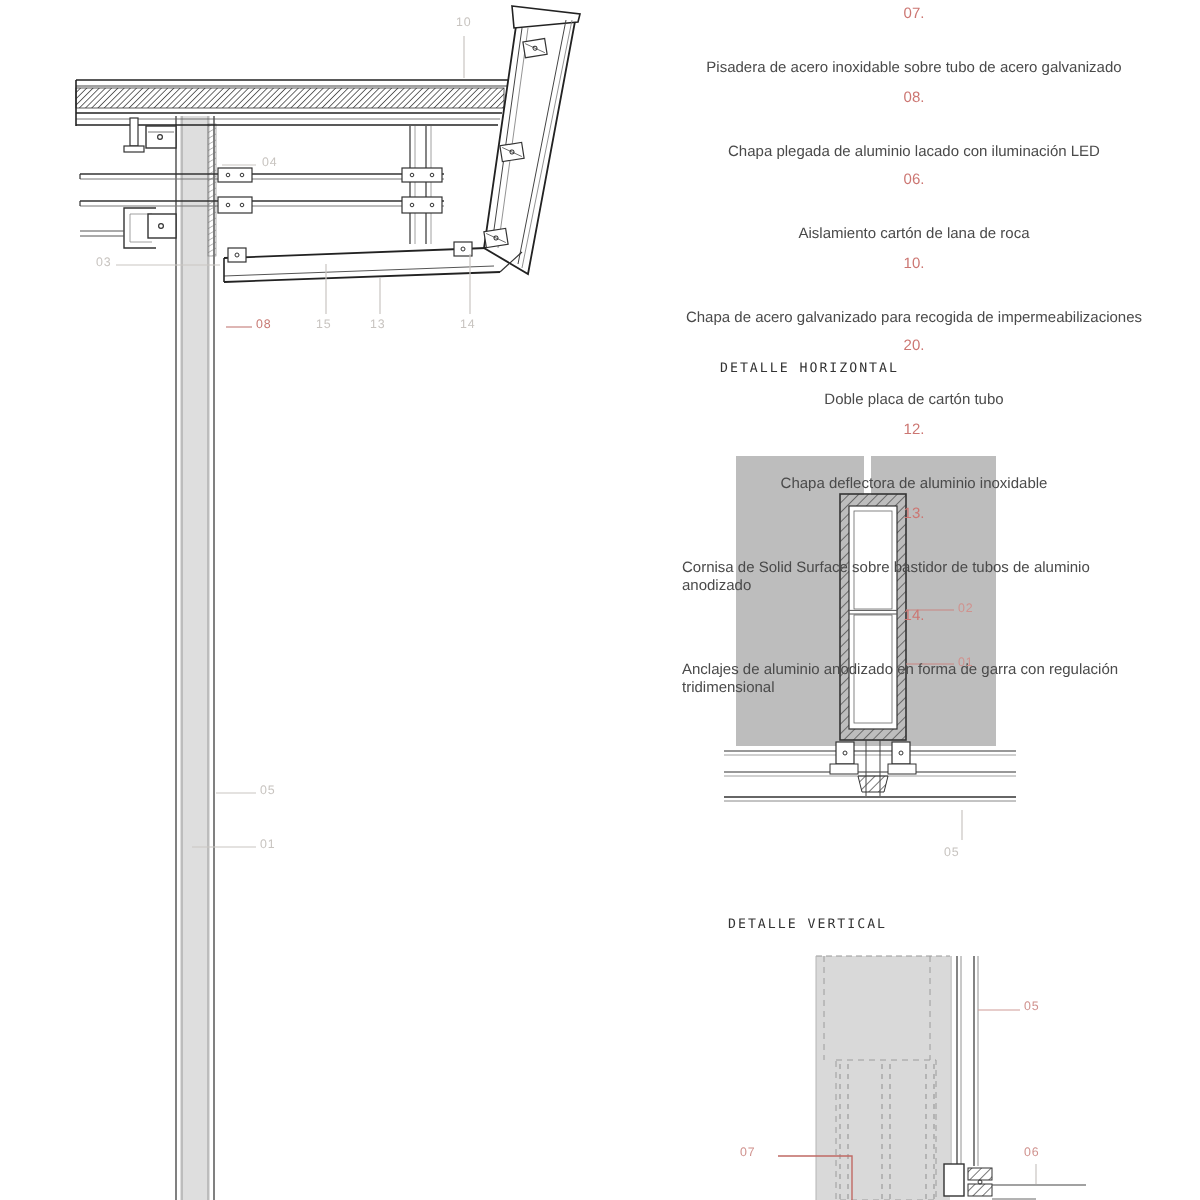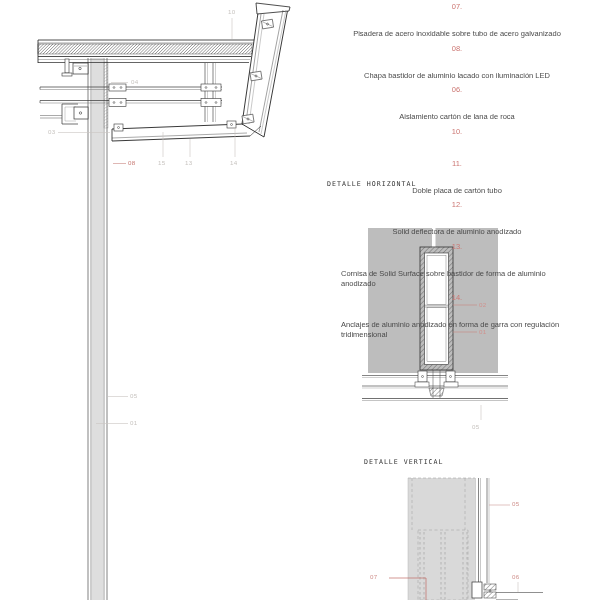--- a/index.html
+++ b/index.html
@@ -236,48 +236,49 @@
   </g>
 </svg>
 
 <ul class="legend">
   <li>
     <span class="num">07.</span>
     <span class="txt">Pisadera de acero inoxidable sobre tubo de acero galvanizado</span>
   </li>
   <li>
     <span class="num">08.</span>
-    <span class="txt">Chapa bastidor de aluminio lacado con iluminación LED</span>
+    <span class="txt">Chapa plegada de aluminio lacado con iluminación LED</span>
   </li>
   <li>
     <span class="num">06.</span>
     <span class="txt">Aislamiento cartón de lana de roca</span>
   </li>
   <li>
     <span class="num">10.</span>
-  </li>
-  <li>
-    <span class="num">11.</span>
+    <span class="txt">Chapa de acero galvanizado para recogida de impermeabilizaciones</span>
+  </li>
+  <li>
+    <span class="num">20.</span>
     <span class="txt">Doble placa de cartón tubo</span>
   </li>
   <li>
     <span class="num">12.</span>
-    <span class="txt">Solid deflectora de aluminio anodizado</span>
+    <span class="txt">Chapa deflectora de aluminio inoxidable</span>
   </li>
   <li>
     <span class="num">13.</span>
-    <span class="txt">Cornisa de Solid Surface sobre bastidor de forma de aluminio anodizado</span>
+    <span class="txt">Cornisa de Solid Surface sobre bastidor de tubos de aluminio anodizado</span>
   </li>
   <li>
     <span class="num">14.</span>
     <span class="txt">Anclajes de aluminio anodizado en forma de garra con regulación tridimensional</span>
   </li>
 </ul>
 
-<span class="sec-title" style="left:327px;top:180px;">DETALLE HORIZONTAL</span>
+<span class="sec-title" style="left:360px;top:180px;">DETALLE HORIZONTAL</span>
 <span class="sec-title" style="left:364px;top:458px;">DETALLE VERTICAL</span>
 
 <span class="dlabel lab-gray" style="left:228px;top:9px;">10</span>
 <span class="dlabel lab-gray" style="left:131px;top:79px;">04</span>
 <span class="dlabel lab-gray" style="left:48px;top:129px;">03</span>
 <span class="dlabel lab-red" style="left:128px;top:160px;">08</span>
 <span class="dlabel lab-gray" style="left:158px;top:160px;">15</span>
 <span class="dlabel lab-gray" style="left:185px;top:160px;">13</span>
 <span class="dlabel lab-gray" style="left:230px;top:160px;">14</span>
 <span class="dlabel lab-gray" style="left:130px;top:393px;">05</span>

